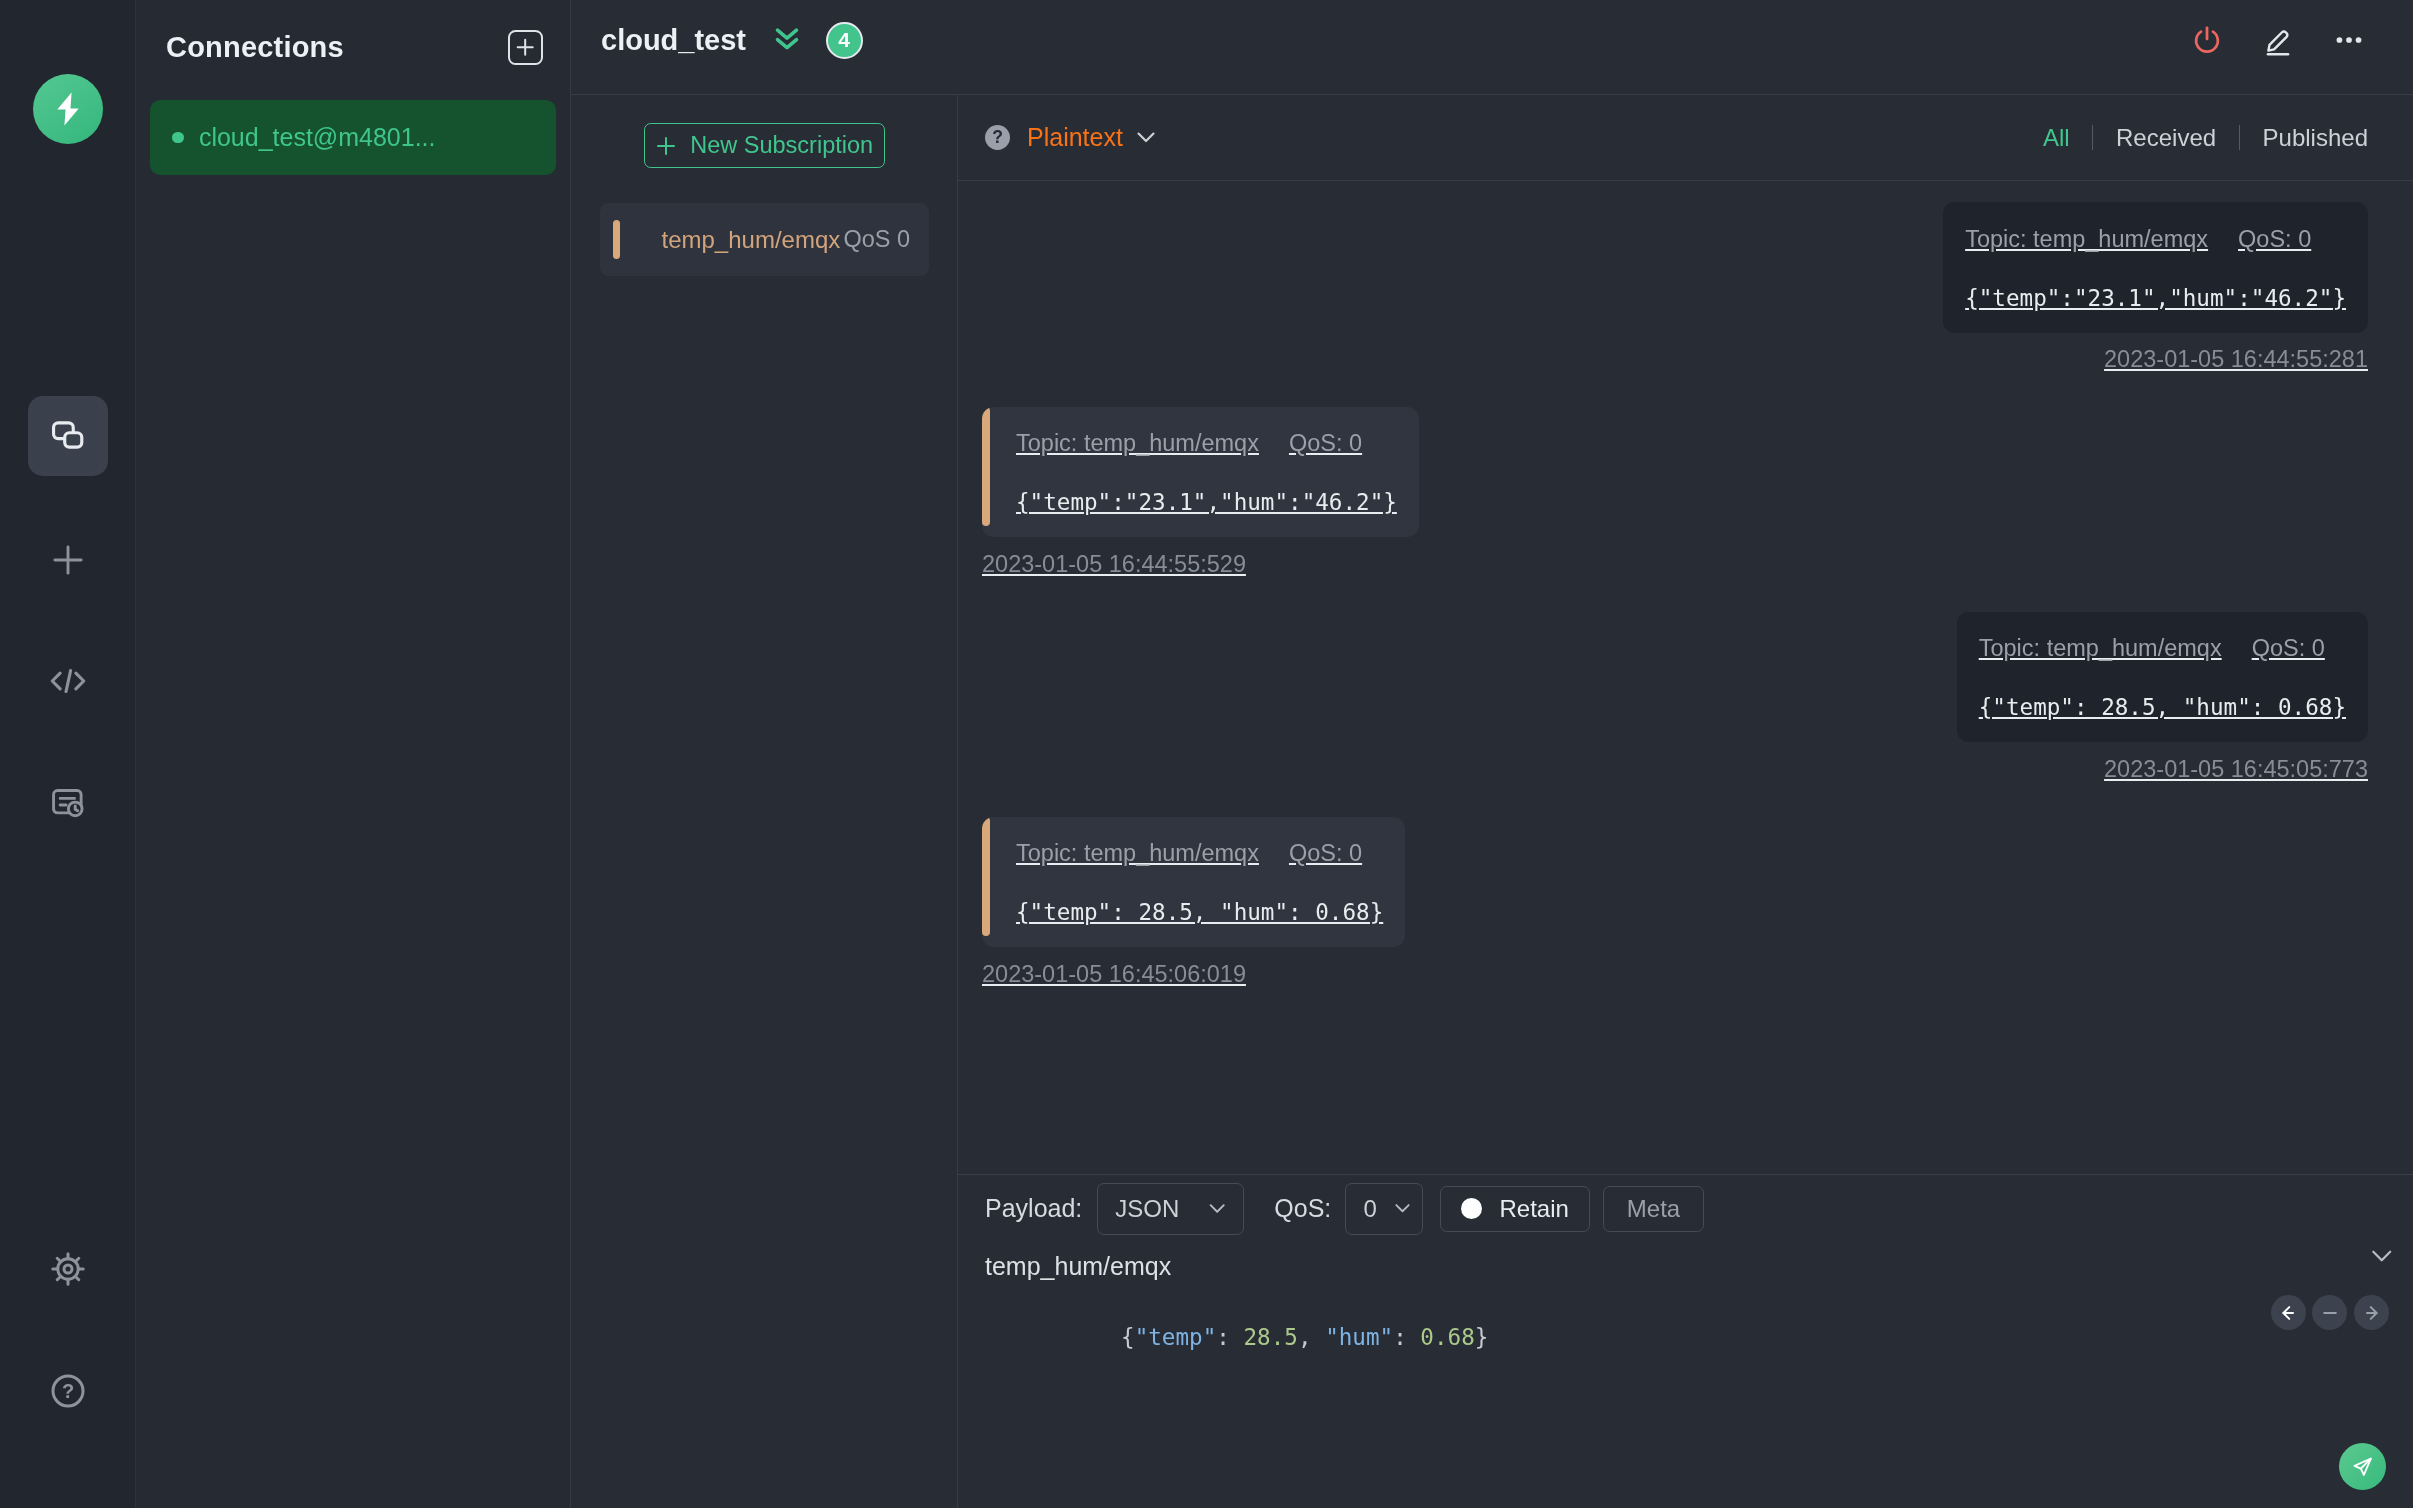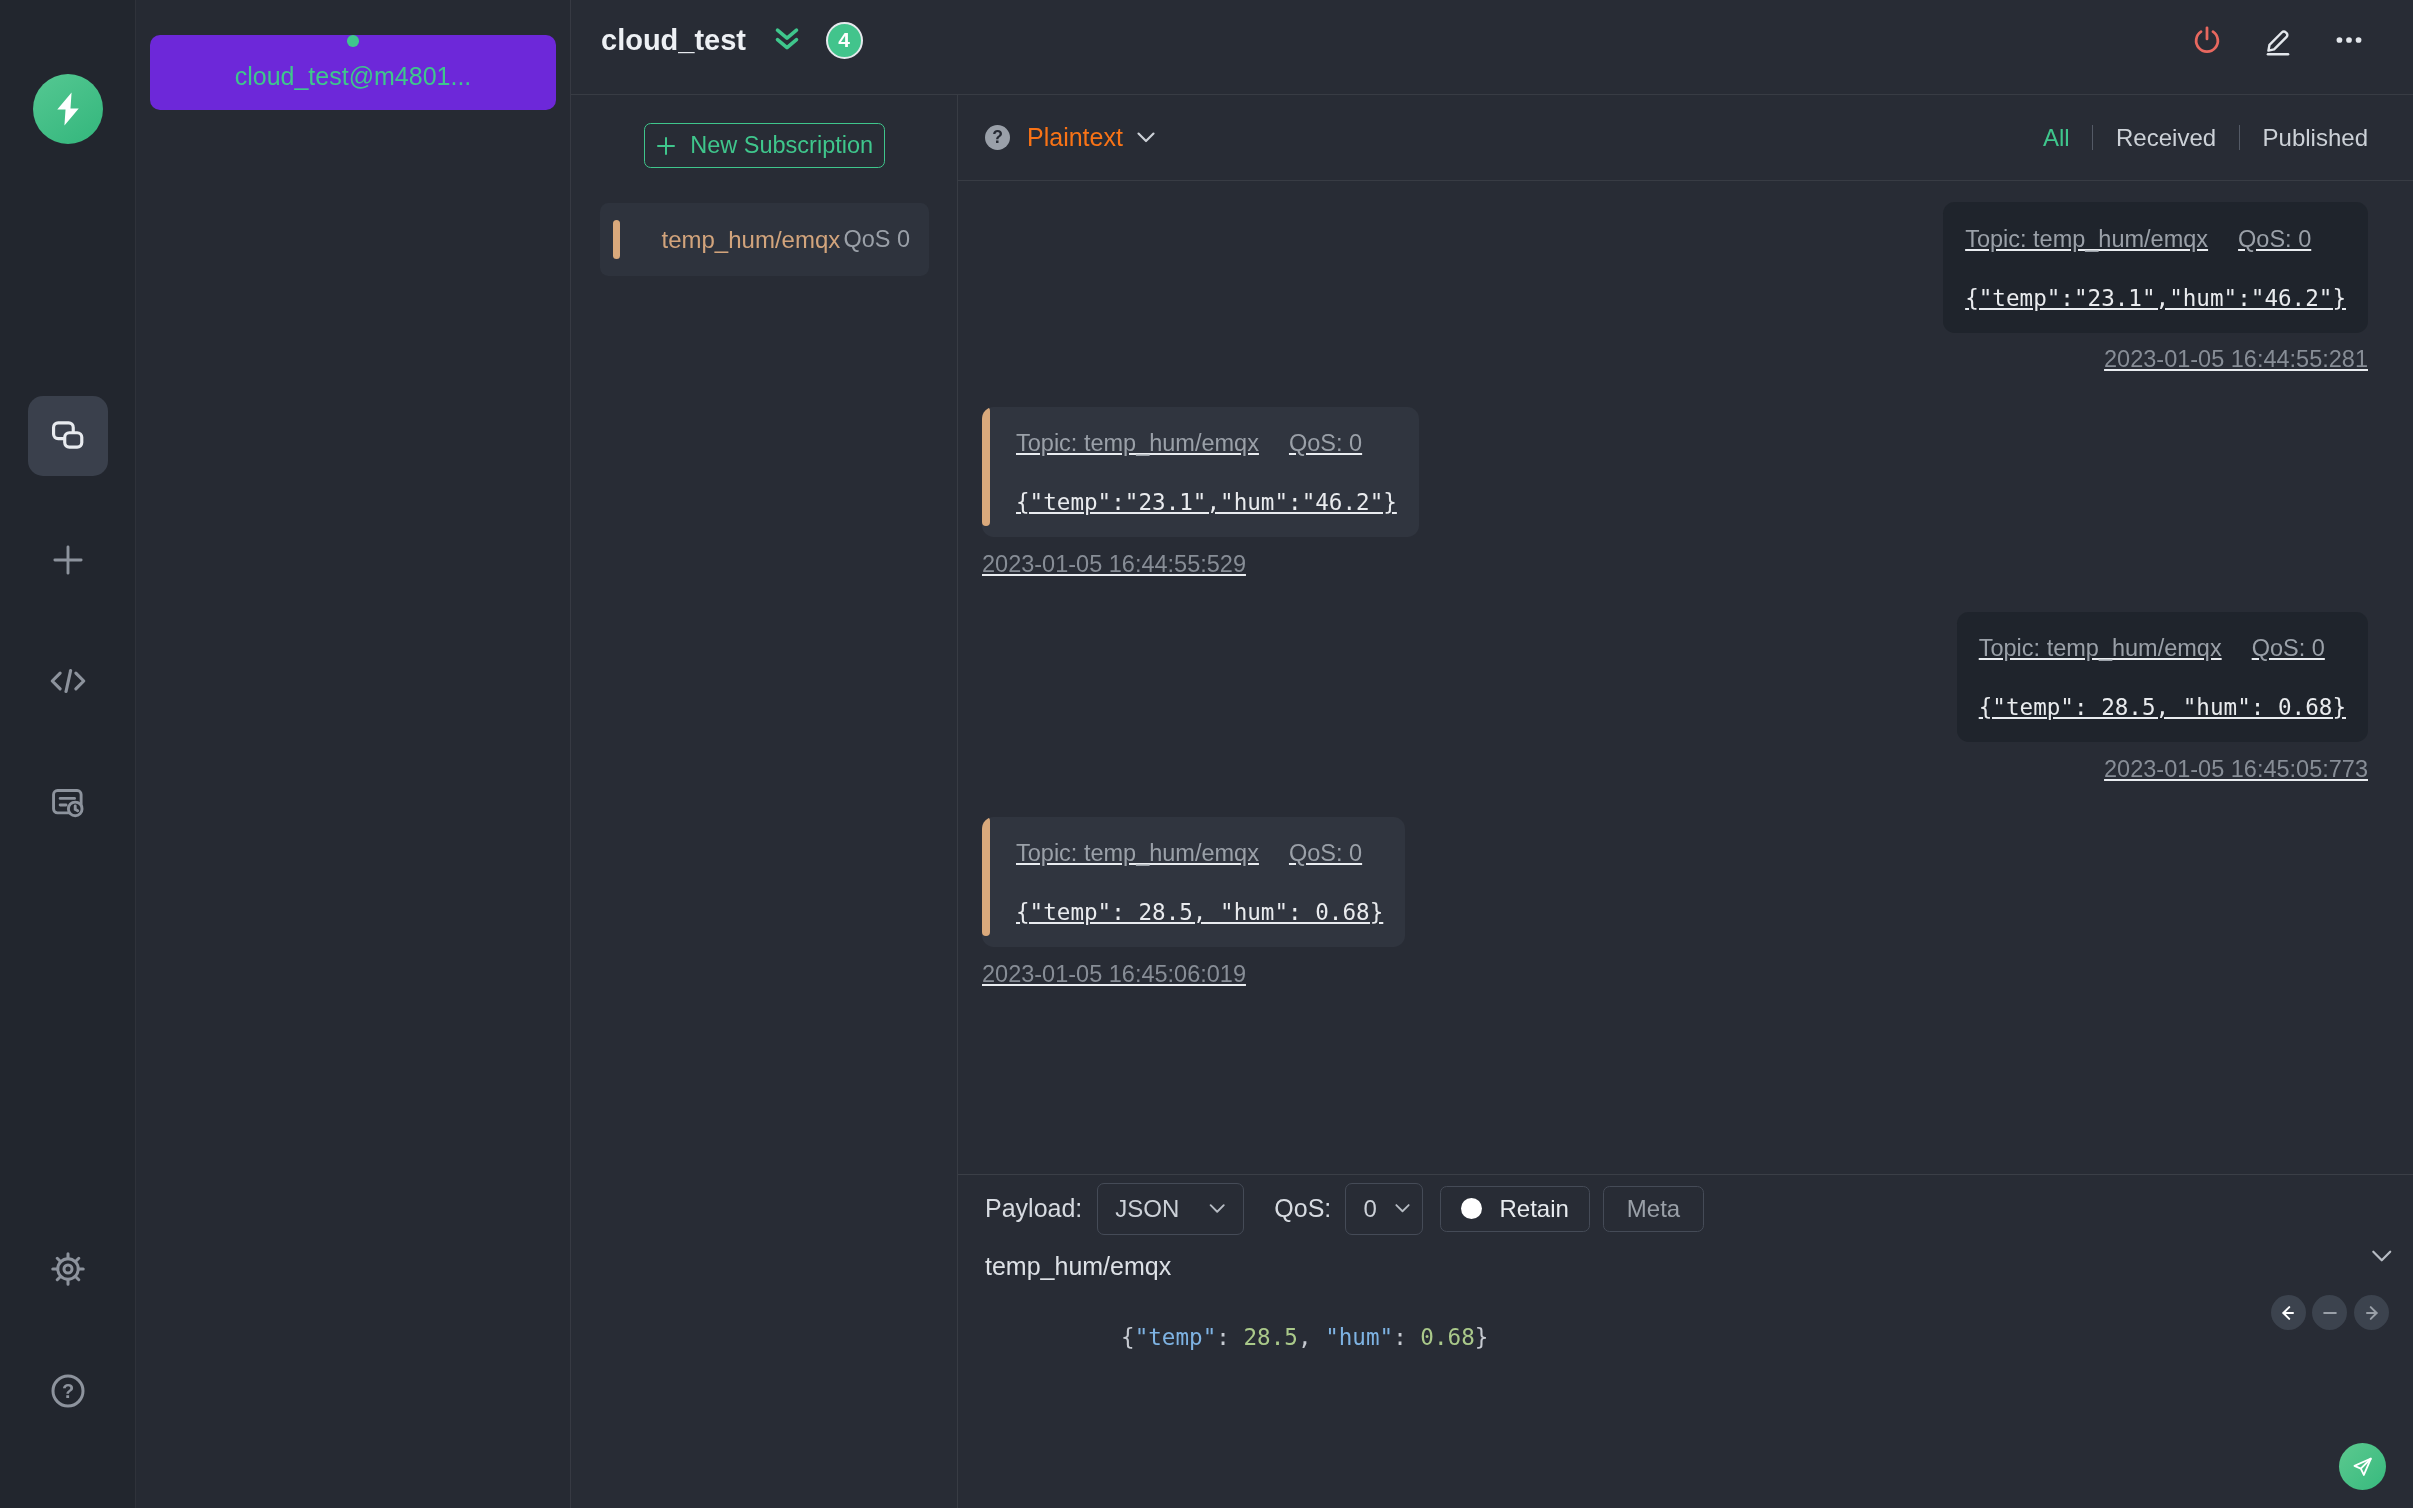--- a/index.html
+++ b/index.html
@@ -44,23 +44,22 @@
     display:flex; align-items:center; justify-content:space-between;
     padding:30px 27px 0 30px;
   }
   .conn-title { font-size:29px; font-weight:700; letter-spacing:0.2px; color:#edf0f4; }
   .conn-add {
     width:35px; height:35px; border:2.1px solid #dfe3e8; border-radius:7.5px;
     display:flex; align-items:center; justify-content:center; color:#dfe3e8; cursor:pointer;
   }
   .conn-item {
     margin:35px 14.2px 0 14.2px; height:75px; border-radius:10px;
-    background:#6d28d9; display:flex; align-items:center; padding:0 22px; gap:15px;
+    background:#14532d; display:flex; align-items:center; padding:0 22px; gap:15px;
     cursor:pointer;
-    flex-direction:column;
   }
   .conn-dot { width:11.7px; height:11.7px; border-radius:50%; background:#3fc68c; flex:none; }
   .conn-name { font-size:25px; color:#3fc68c; white-space:nowrap; overflow:hidden; }
 
   
   .main { flex:1; display:flex; flex-direction:column; min-width:0; height:100%; }
   .main-header {
     height:95px; flex:none; display:flex; align-items:center;
     padding:0 47px 14px 30px;
     border-bottom:0.8px solid rgba(255,255,255,0.08);
@@ -250,20 +249,28 @@
 
   <div class="rail-btn" style="top:1371px;">
     <svg width="40" height="40" viewBox="0 0 32 32" fill="none">
       <circle cx="16" cy="16" r="12" stroke="currentColor" stroke-width="2.4"></circle>
       <text x="16" y="21.5" text-anchor="middle" font-size="16" font-weight="bold" fill="currentColor" stroke="none" font-family="Liberation Sans, sans-serif">?</text>
     </svg>
   </div>
 </nav>
 
 <aside class="conn-panel">
+  <div class="conn-head">
+    <h1 class="conn-title">Connections</h1>
+    <div class="conn-add">
+      <svg width="18.4" height="18.4" viewBox="0 0 22 22" stroke="currentColor" stroke-width="2.4" stroke-linecap="round">
+        <path d="M11 2 V20 M2 11 H20"></path>
+      </svg>
+    </div>
+  </div>
   <div class="conn-item">
     <span class="conn-dot"></span>
     <span class="conn-name">cloud_test@m4801...</span>
   </div>
 </aside>
 
 <main class="main">
 
   <header class="main-header">
     <span class="main-title">cloud_test</span>

